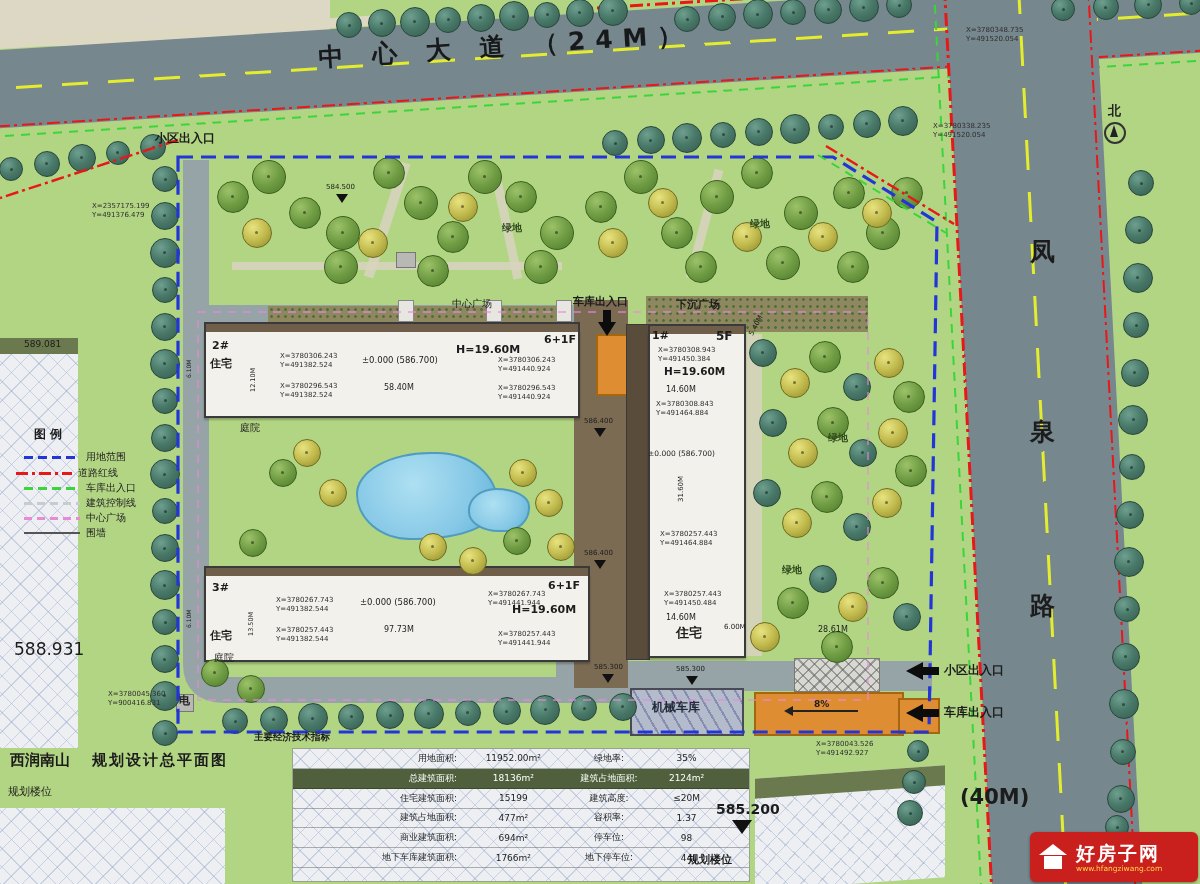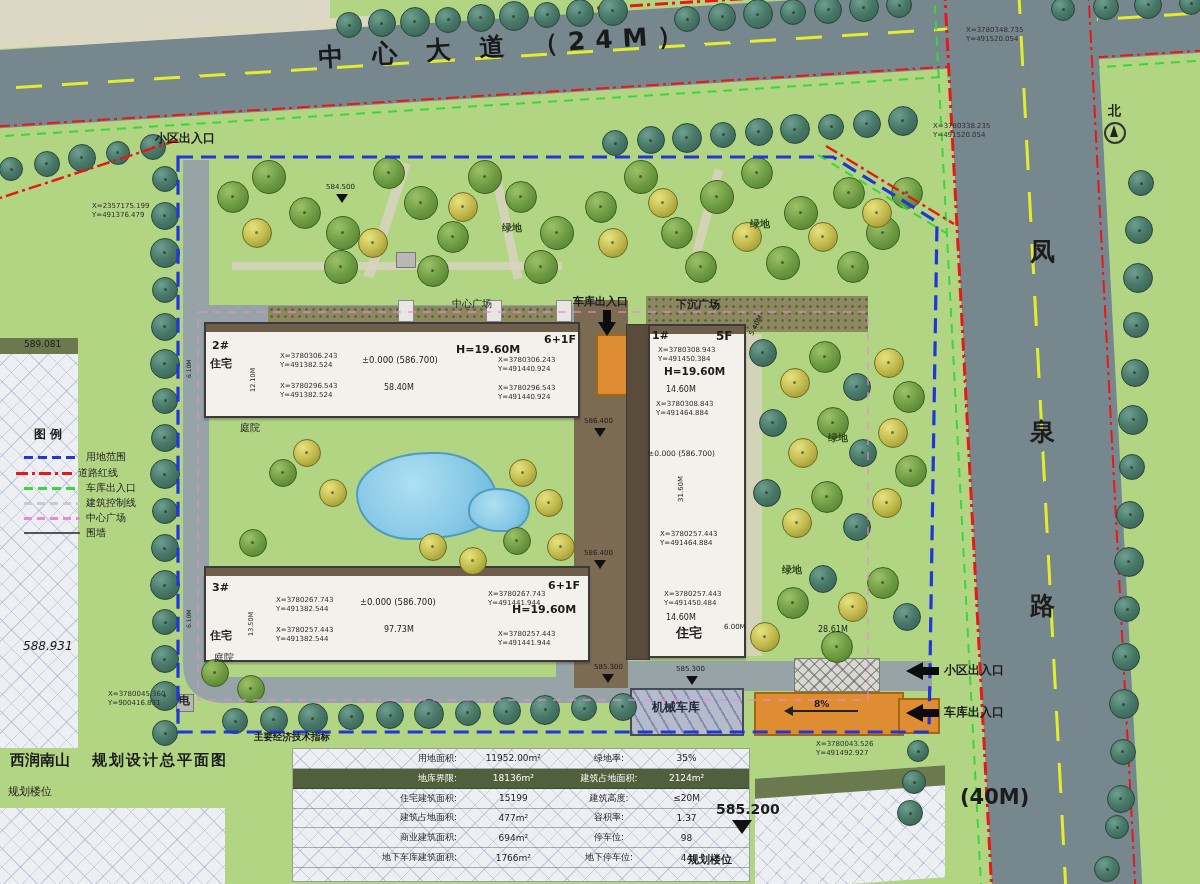--- a/index.html
+++ b/index.html
@@ -235,21 +235,21 @@
   <div class="lbl" style="left:214px;top:652px;font-size:10px;z-index:8;">庭院</div>
   <div class="lbl bold" style="left:502px;top:222px;font-size:10px;z-index:8;color:#2f4a1d;">绿地</div>
   <div class="lbl bold" style="left:750px;top:218px;font-size:10px;z-index:8;color:#2f4a1d;">绿地</div>
   <div class="lbl bold" style="left:828px;top:432px;font-size:10px;z-index:8;color:#2f4a1d;">绿地</div>
   <div class="lbl bold" style="left:782px;top:564px;font-size:10px;z-index:8;color:#2f4a1d;">绿地</div>
   <div class="lbl bold" style="left:814px;top:700px;font-size:9px;z-index:8;">8%</div>
   <div class="lbl" style="left:818px;top:626px;font-size:8px;z-index:8;">28.61M</div>
   <div class="lbl" style="left:724px;top:624px;font-size:7px;z-index:8;">6.00M</div>
 
   <div class="lbl" style="left:24px;top:340px;font-size:9px;z-index:8;">589.081</div>
-  <div class="lbl" style="left:23px;top:640px;font-size:12px;z-index:8;font-style:italic;">588.931</div>
+  <div class="lbl" style="left:14px;top:640px;font-size:17px;z-index:8;">588.931</div>
   <div class="lbl bold" style="left:716px;top:802px;font-size:14px;z-index:8;">585.200</div>
   <div class="tri-big" style="left:732px;top:820px;"></div>
   <div class="lbl" style="left:594px;top:664px;font-size:7px;z-index:8;">585.300</div>
   <div class="tri-down" style="left:602px;top:674px;"></div>
   <div class="lbl" style="left:676px;top:666px;font-size:7px;z-index:8;">585.300</div>
   <div class="tri-down" style="left:686px;top:676px;"></div>
   <div class="lbl" style="left:326px;top:184px;font-size:7px;z-index:8;">584.500</div>
   <div class="tri-down" style="left:336px;top:194px;"></div>
   <div class="lbl" style="left:584px;top:418px;font-size:7px;z-index:8;">586.400</div>
   <div class="tri-down" style="left:594px;top:428px;"></div>
@@ -360,21 +360,21 @@
   <div class="lbl bold" style="left:254px;top:732px;font-size:9.5px;z-index:9;">主要经济技术指标</div>
 
   <div class="ttable">
     <div class="trow">
         <span class="c1">用地面积:</span>
         <span class="c2">11952.00m²</span>
         <span class="c3">绿地率:</span>
         <span class="c4">35%</span>
       </div>
     <div class="trow dark">
-        <span class="c1">地库界限:</span>
+        <span class="c1">总建筑面积:</span>
         <span class="c2">18136m²</span>
         <span class="c3">建筑占地面积:</span>
         <span class="c4">2124m²</span>
       </div>
     <div class="trow">
         <span class="c1">住宅建筑面积:</span>
         <span class="c2">15199</span>
         <span class="c3">建筑高度:</span>
         <span class="c4">≤20M</span>
       </div>
@@ -391,20 +391,30 @@
         <span class="c4">98</span>
       </div>
     <div class="trow">
         <span class="c1">地下车库建筑面积:</span>
         <span class="c2">1766m²</span>
         <span class="c3">地下停车位:</span>
         <span class="c4">44</span>
       </div>
   </div>
 
+  <div class="wm">
+    <div class="house">
+        <div class="roof"></div>
+        <div class="body"></div>
+      </div>
+    <div class="txt">
+      <div class="name">好房子网</div>
+      <div class="url">www.hfangziwang.com</div>
+    </div>
+  </div>
 
 <div class="tree t0" style="left: 336px; top: 12px; width: 24px; height: 24px;"></div>
     <div class="tree t0" style="left: 368px; top: 9.25px; width: 26px; height: 26px;"></div>
     <div class="tree t0" style="left: 400px; top: 6.5px; width: 28px; height: 28px;"></div>
     <div class="tree t0" style="left: 435px; top: 6.75px; width: 24px; height: 24px;"></div>
     <div class="tree t0" style="left: 467px; top: 4px; width: 26px; height: 26px;"></div>
     <div class="tree t0" style="left: 499px; top: 1.25px; width: 28px; height: 28px;"></div>
     <div class="tree t0" style="left: 534px; top: 1.5px; width: 24px; height: 24px;"></div>
     <div class="tree t0" style="left: 566px; top: -1.25px; width: 26px; height: 26px;"></div>
     <div class="tree t0" style="left: 598px; top: -4px; width: 28px; height: 28px;"></div>

